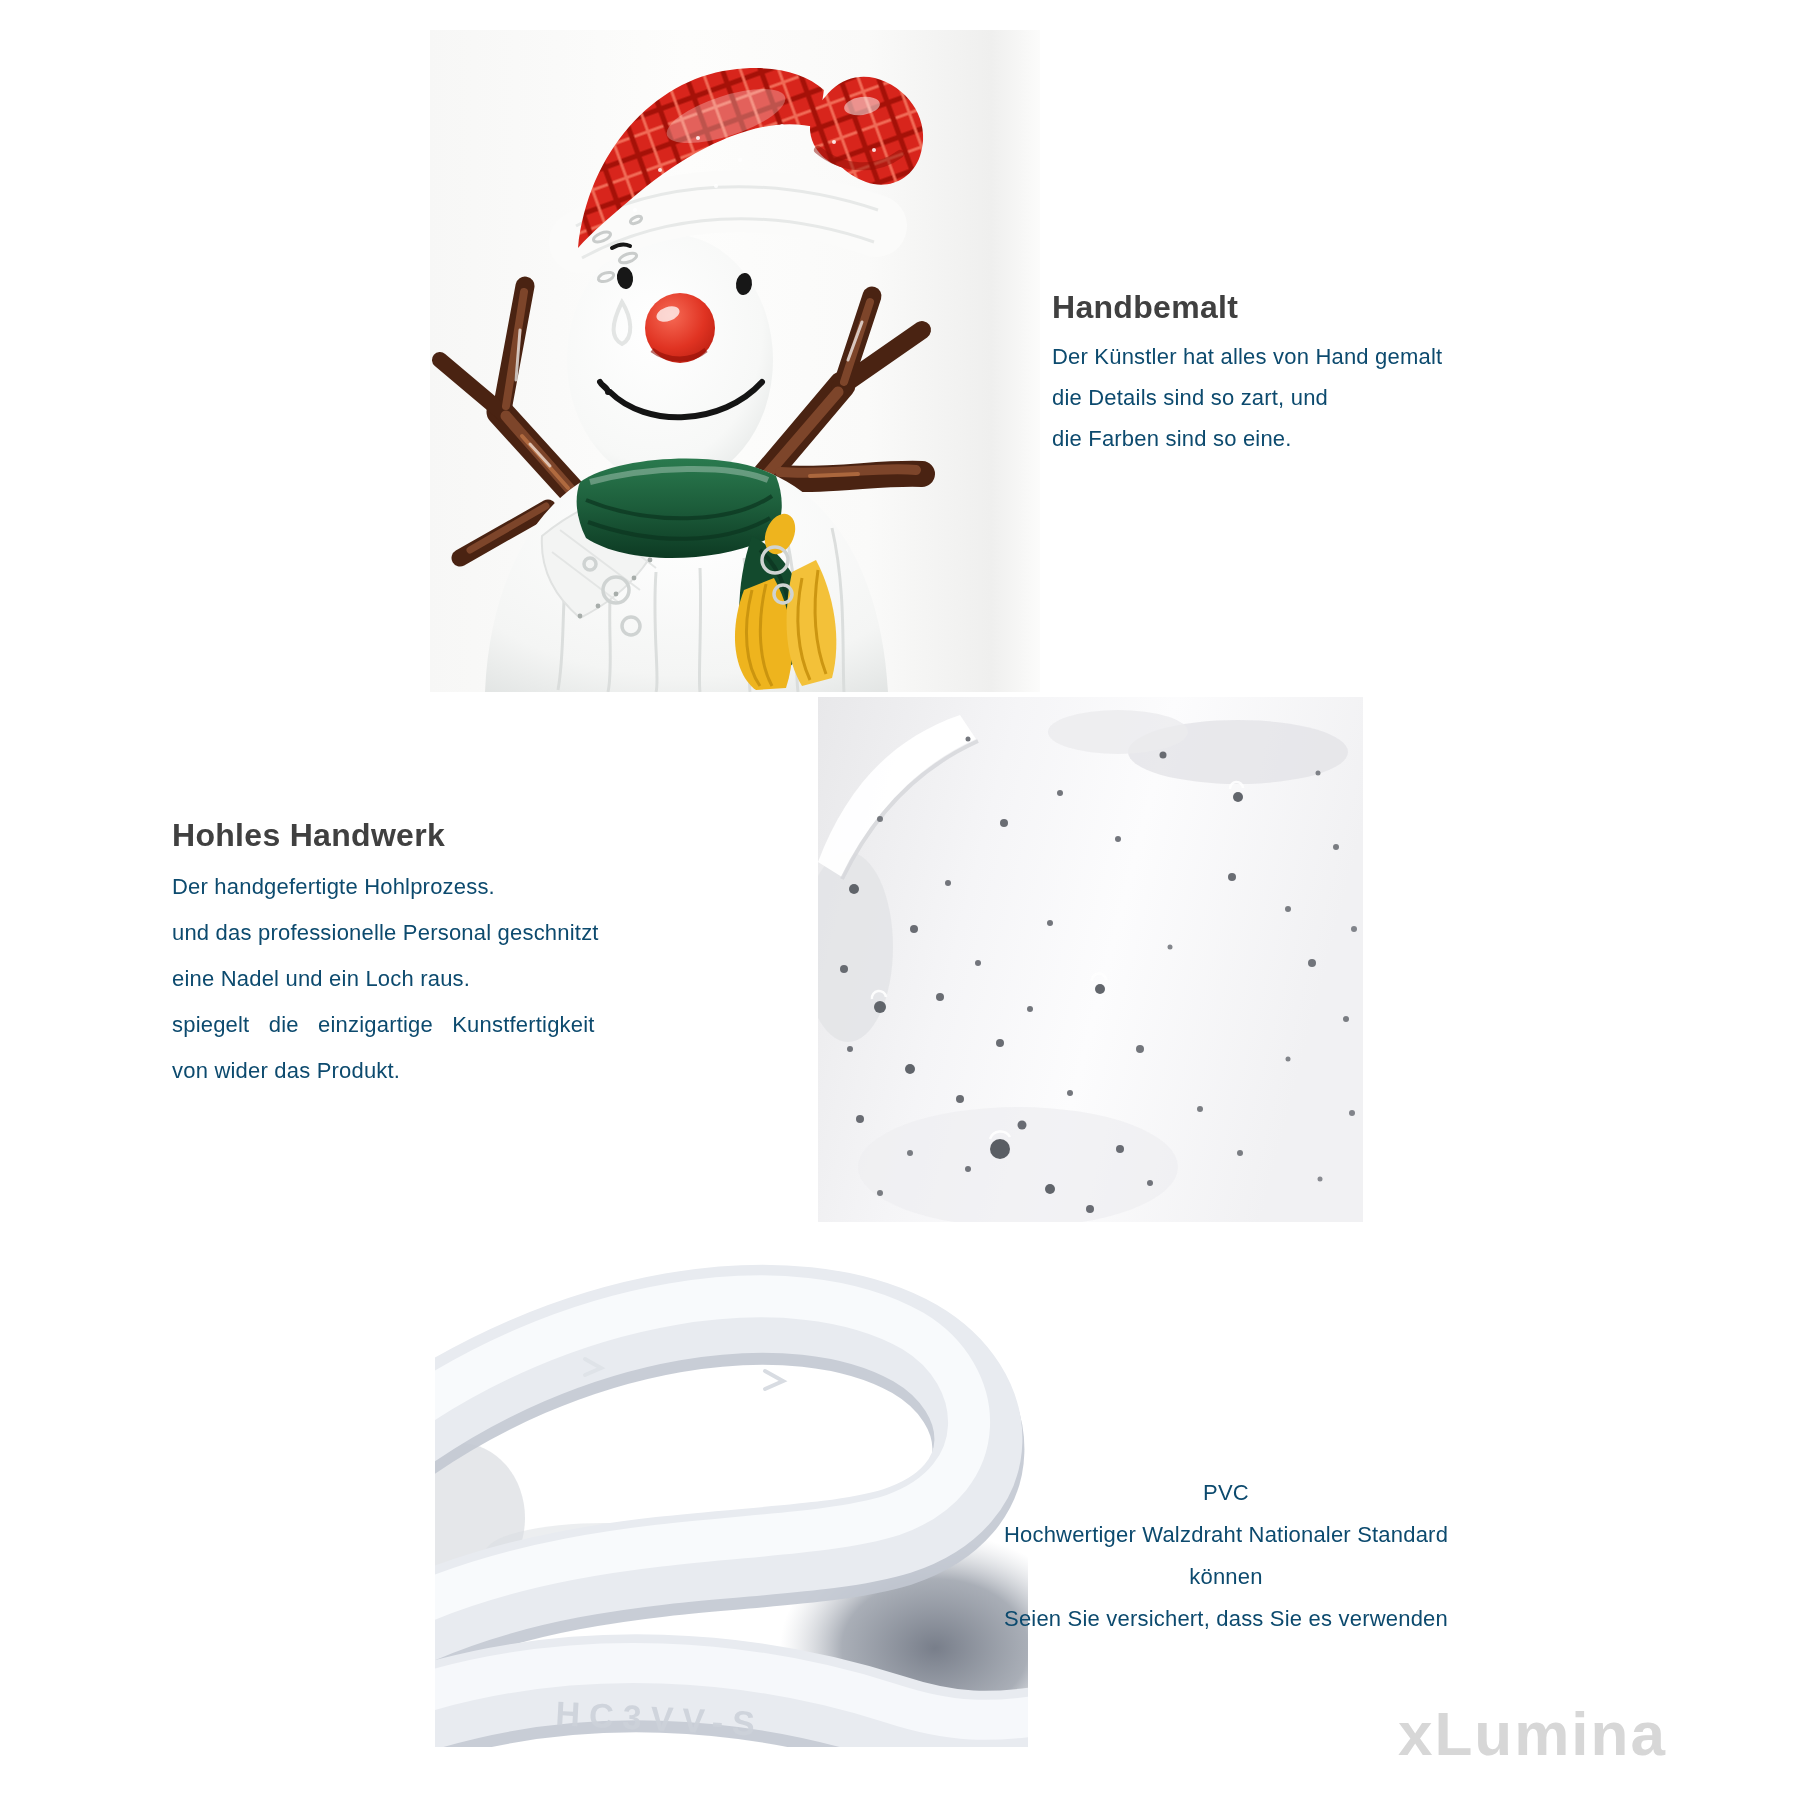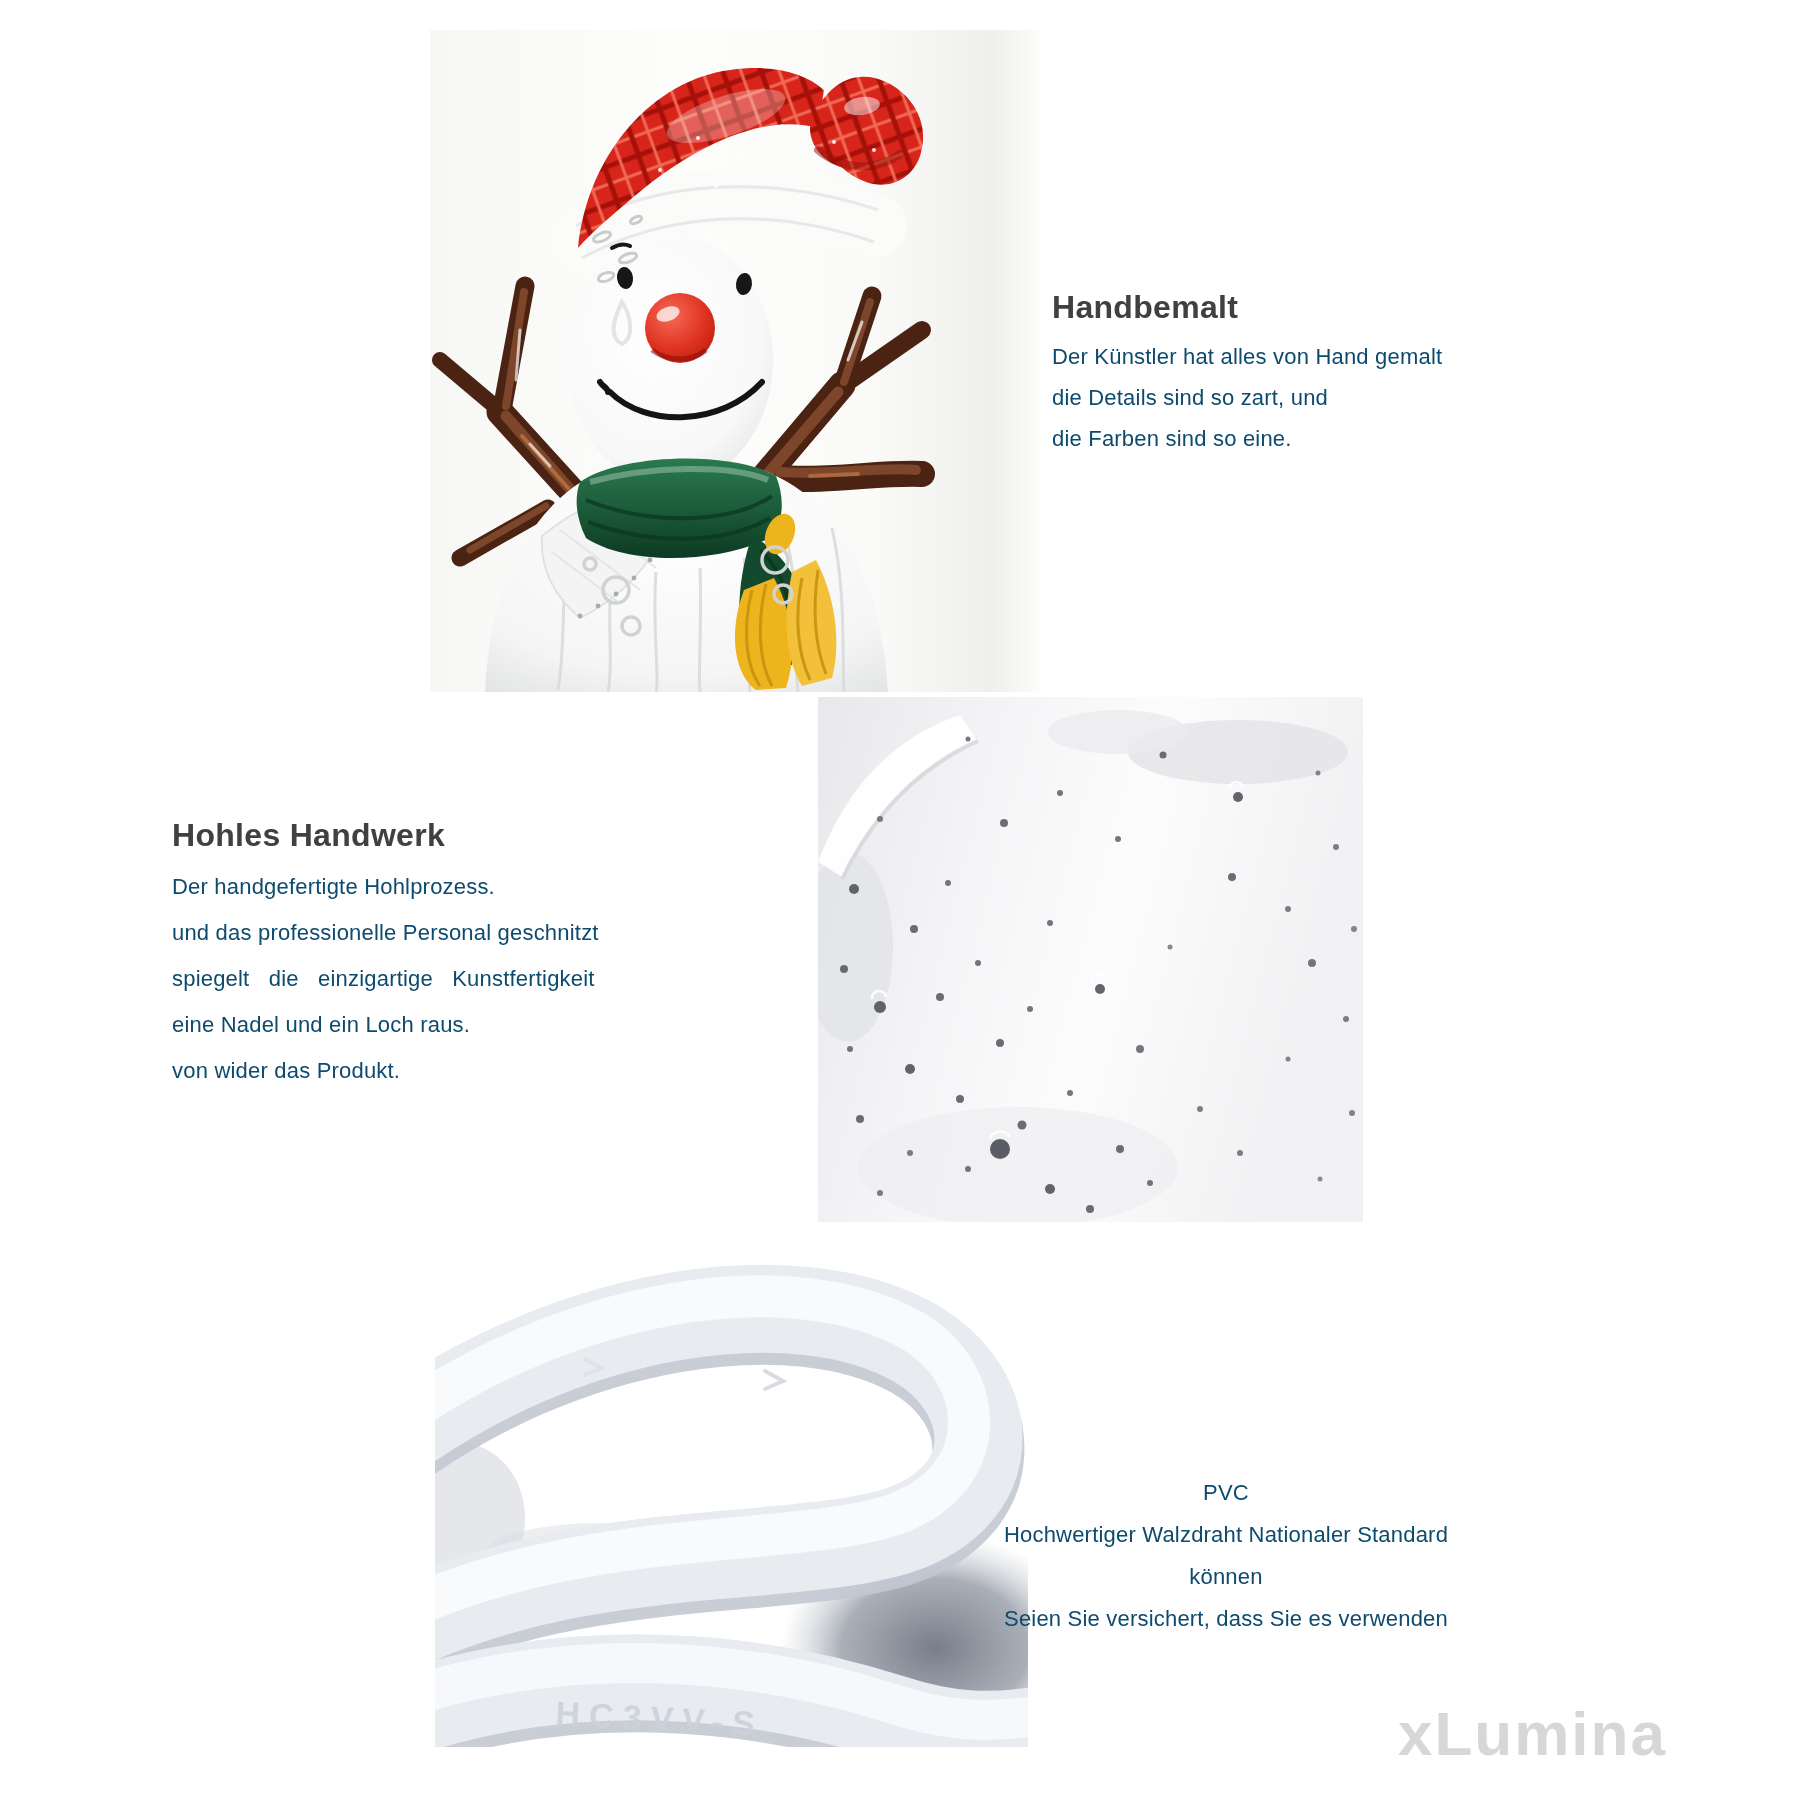--- a/index.html
+++ b/index.html
@@ -297,22 +297,22 @@
         <path d="M412 92 a 6 6 0 0 1 13 -1"></path>
       </g>
     </svg>
   </div>
 
   <div class="tblock block-hohles" style="left:132px;top:816px;width:590px;margin-left:40px;">
     <h2>Hohles Handwerk</h2>
     <div class="body">
       <div class="line">Der handgefertigte Hohlprozess.</div>
       <div class="line">und das professionelle Personal geschnitzt</div>
+      <div class="line">eine Nadel und ein Loch raus.</div>
       <div class="line justified">spiegelt die einzigartige Kunstfertigkeit</div>
-      <div class="line">eine Nadel und ein Loch raus.</div>
       <div class="line">von wider das Produkt.</div>
     </div>
   </div>
 
   <div class="photo" style="left:435px;top:1253px;width:593px;height:494px;">
     <svg width="593" height="494" viewBox="0 0 593 494" role="img" aria-label="Aufgerolltes weißes PVC-Kabel">
       <defs>
         <radialGradient id="shadowG" cx="0.5" cy="0.5" r="0.5">
           <stop offset="0" stop-color="#787e8a"></stop>
           <stop offset="0.6" stop-color="#9aa0aa" stop-opacity="0.85"></stop>

